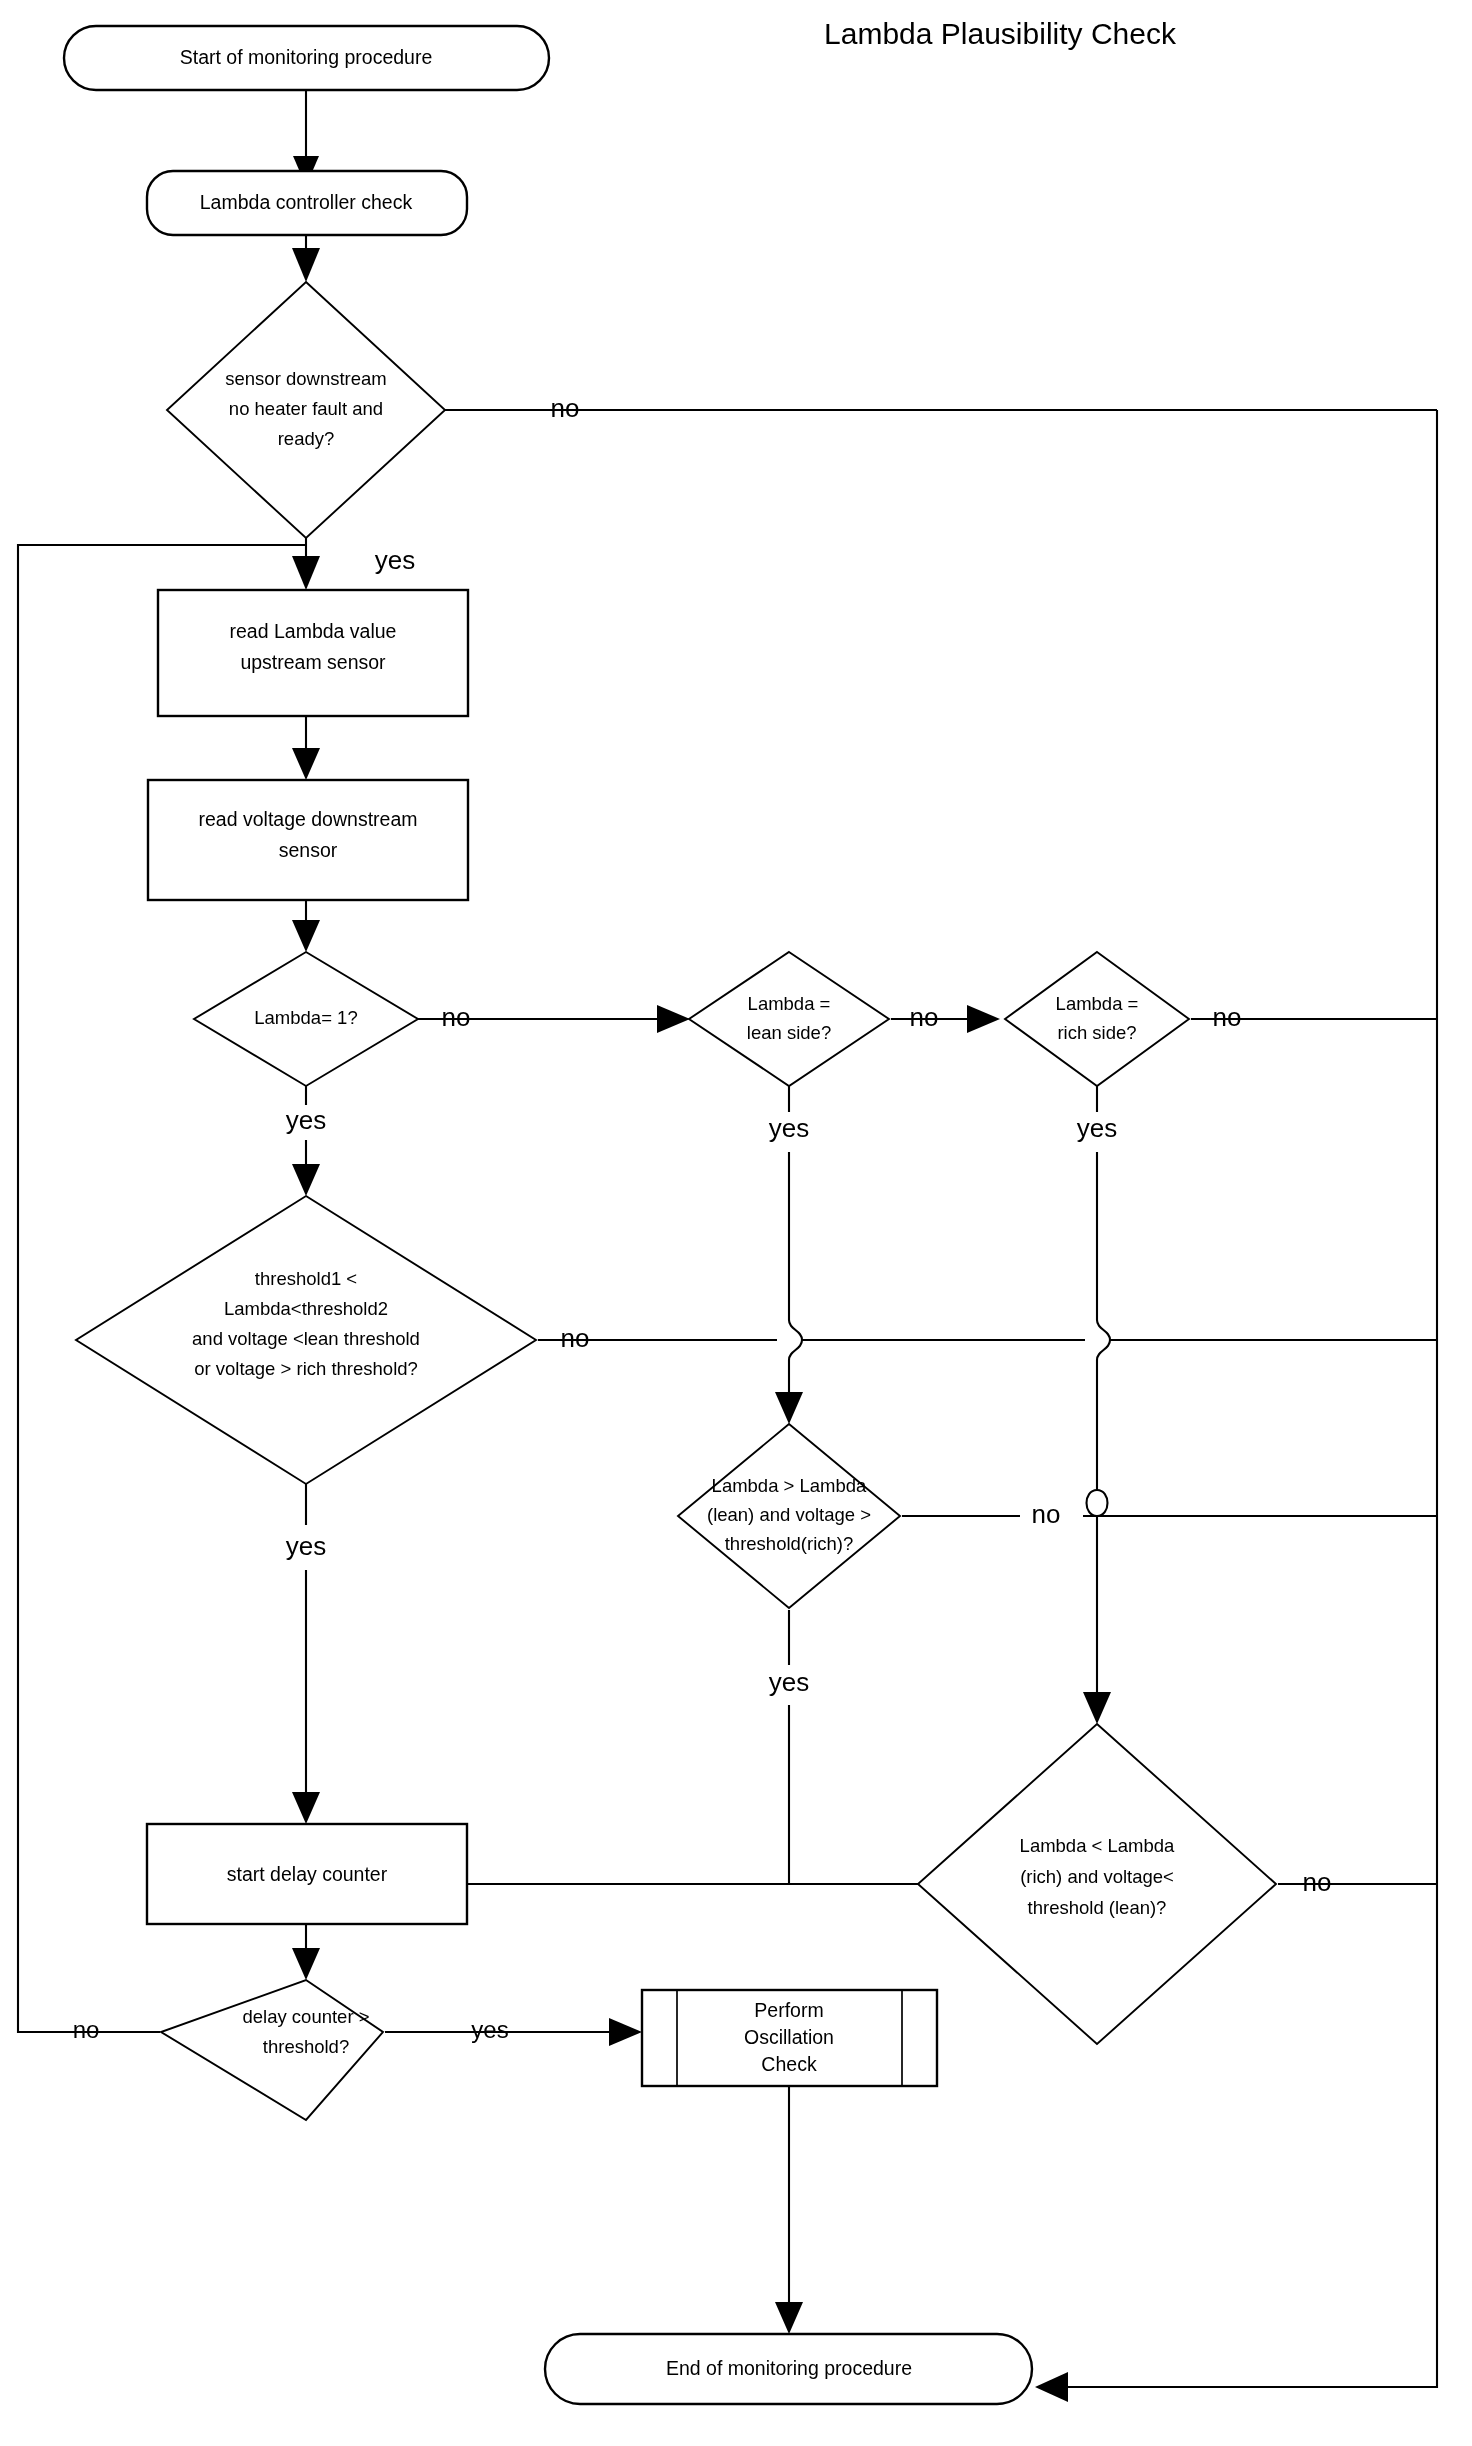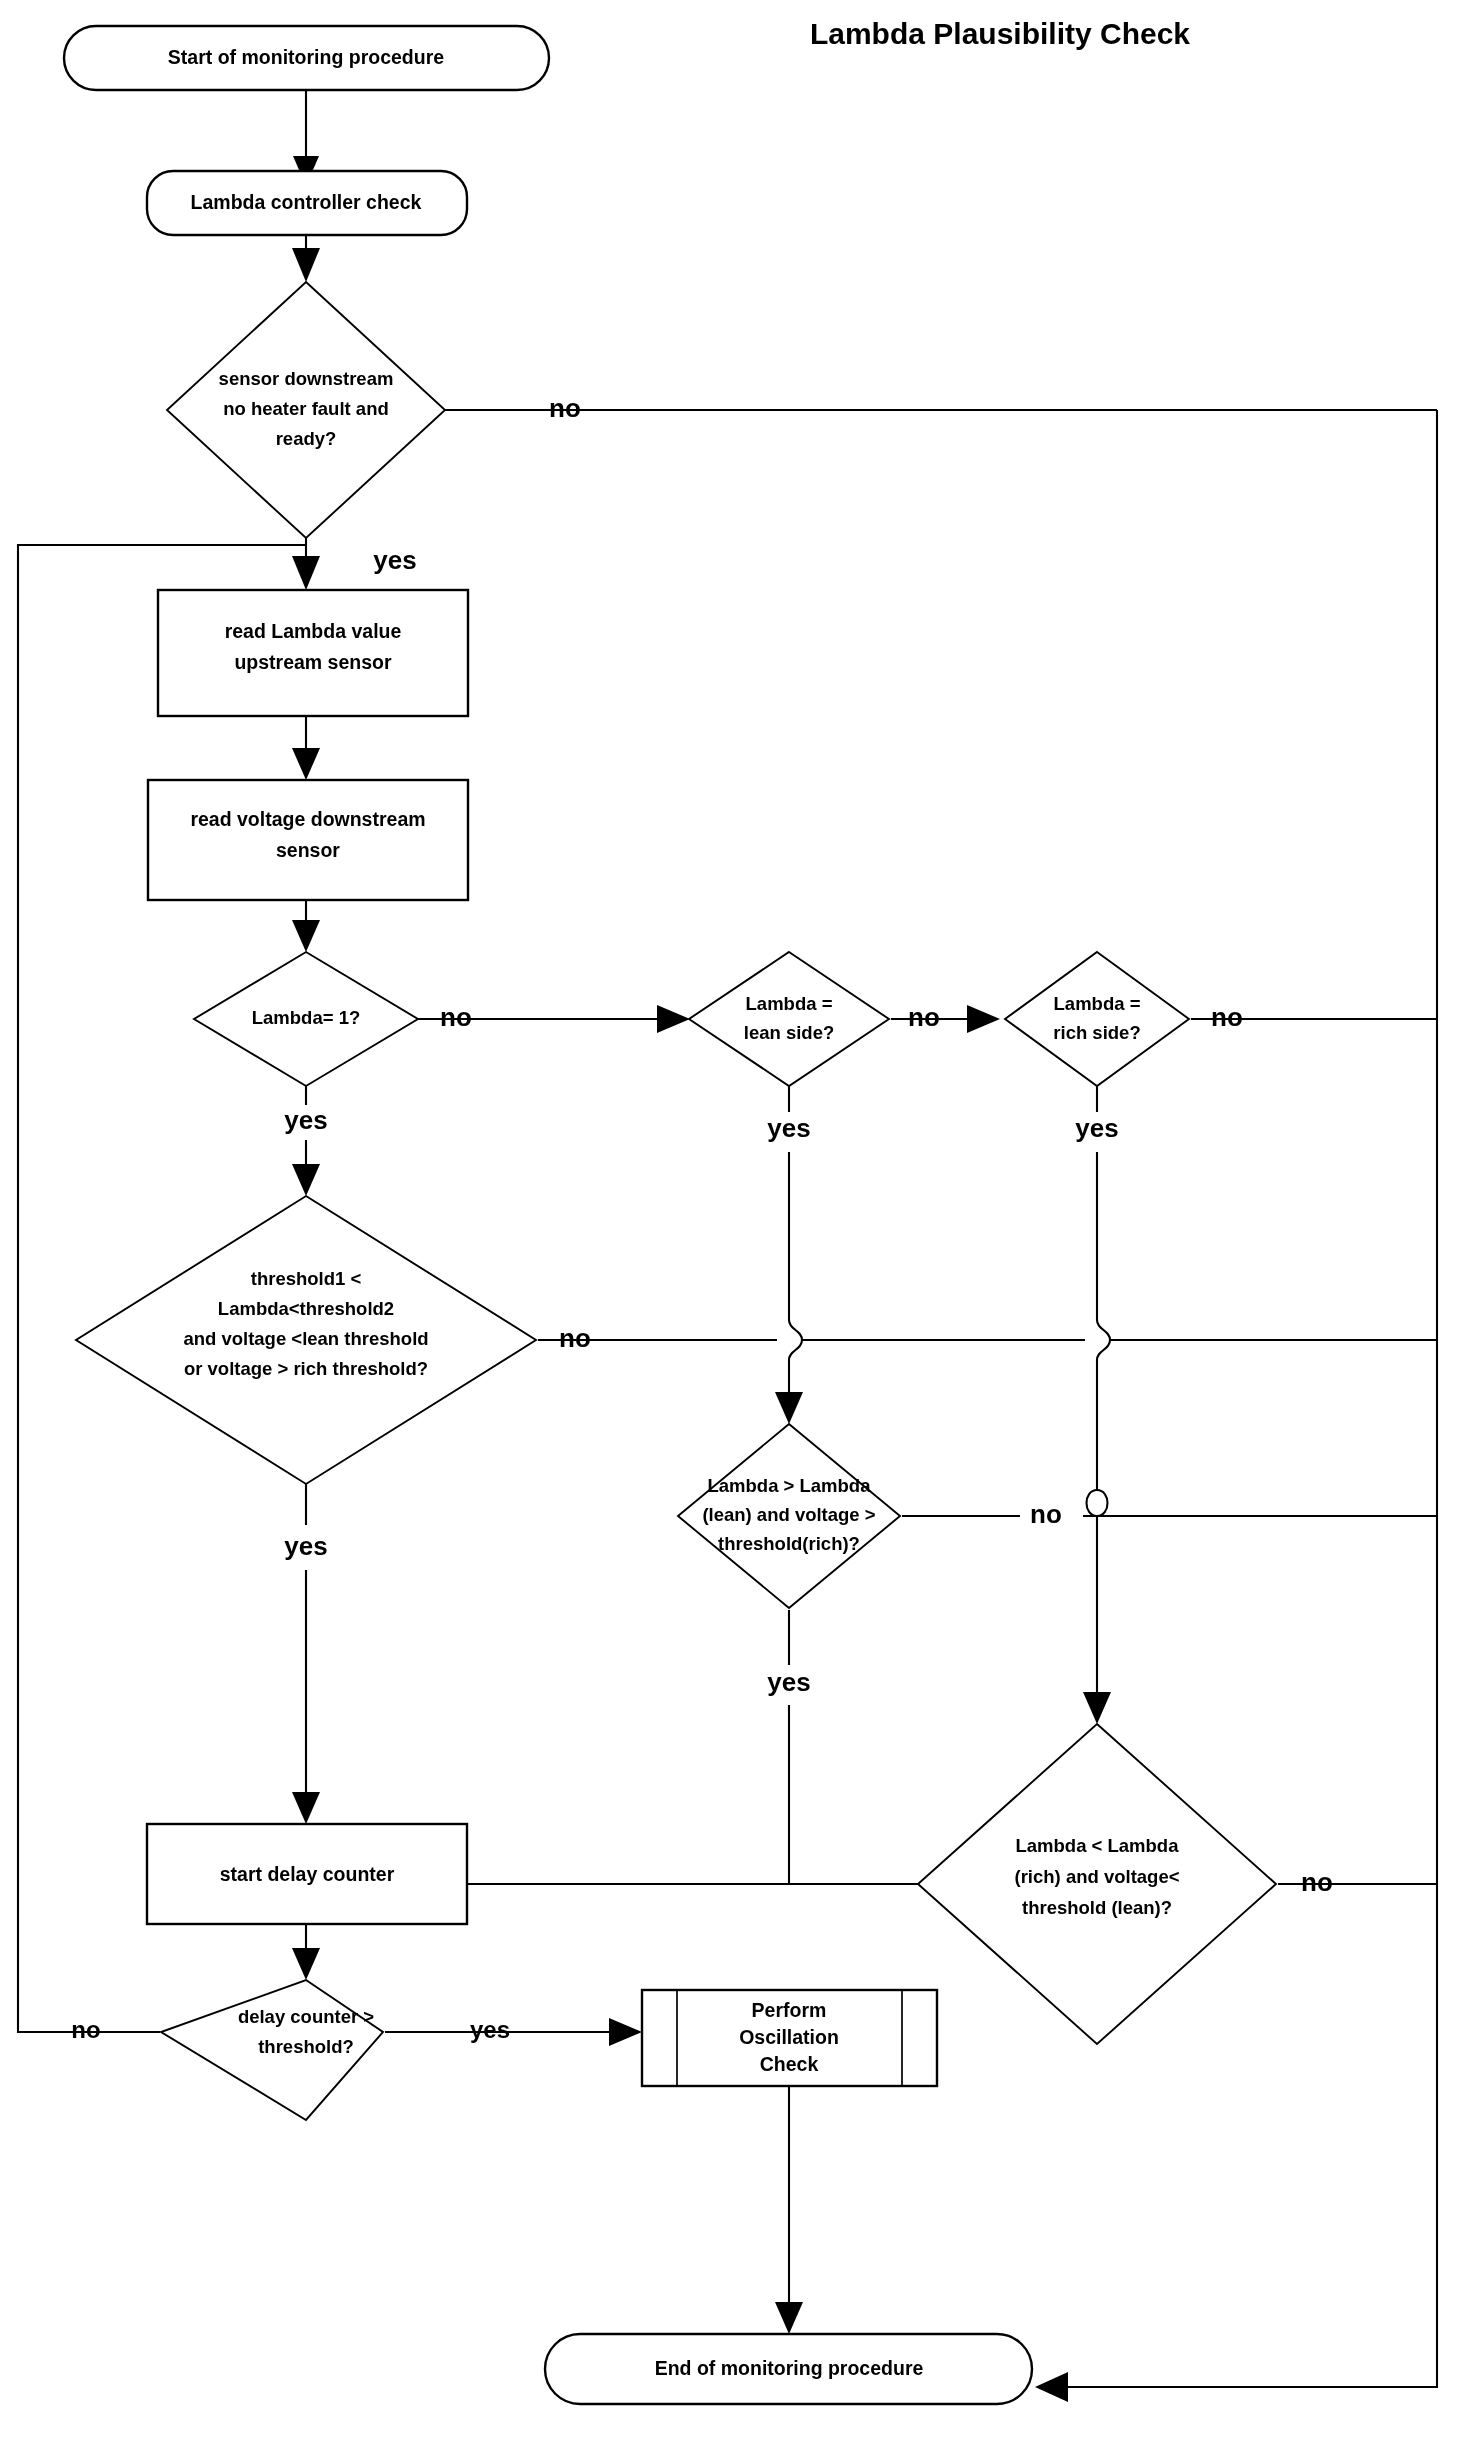--- a/index.html
+++ b/index.html
@@ -10,21 +10,20 @@
   }
   body {
     font-family: "Liberation Sans", sans-serif;
   }
   #page {
     position: relative;
     width: 1472px;
     height: 2446px;
     background: #ffffff;
     overflow: hidden;
-    font-weight: bold;
   }
   svg#flow {
     display: block;
     width: 1472px;
     height: 2446px;
   }
   .shape-outline {
     fill: #ffffff;
     stroke: #000000;
     stroke-width: 2.4;

